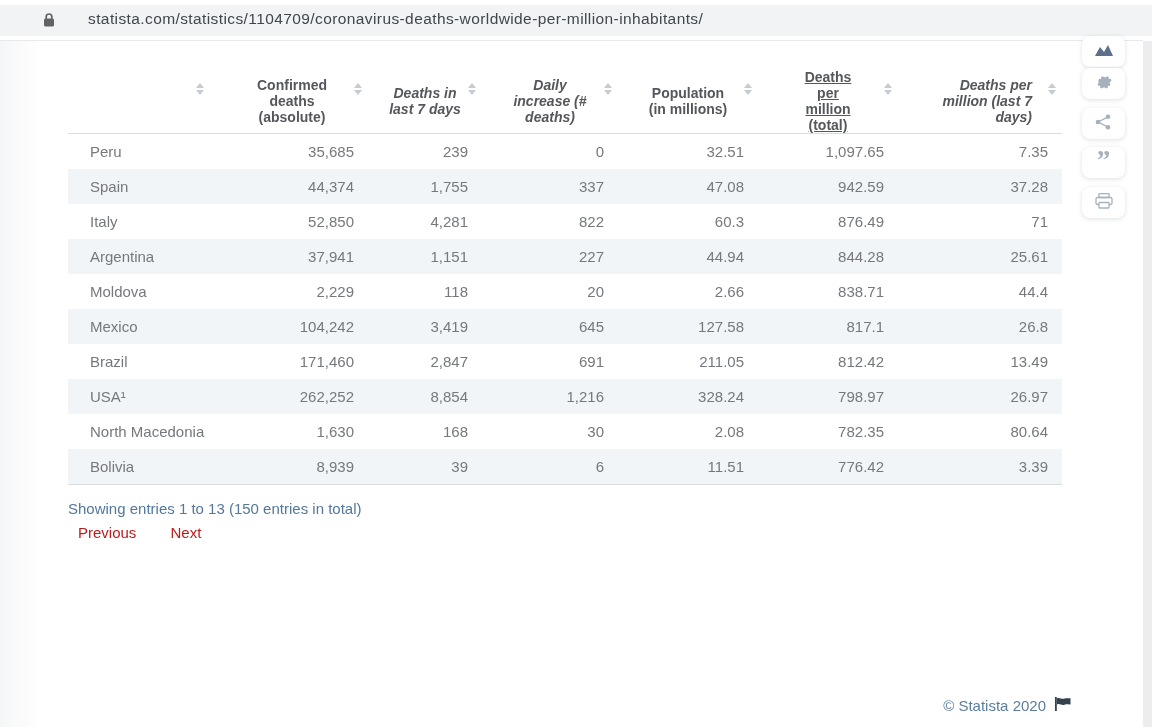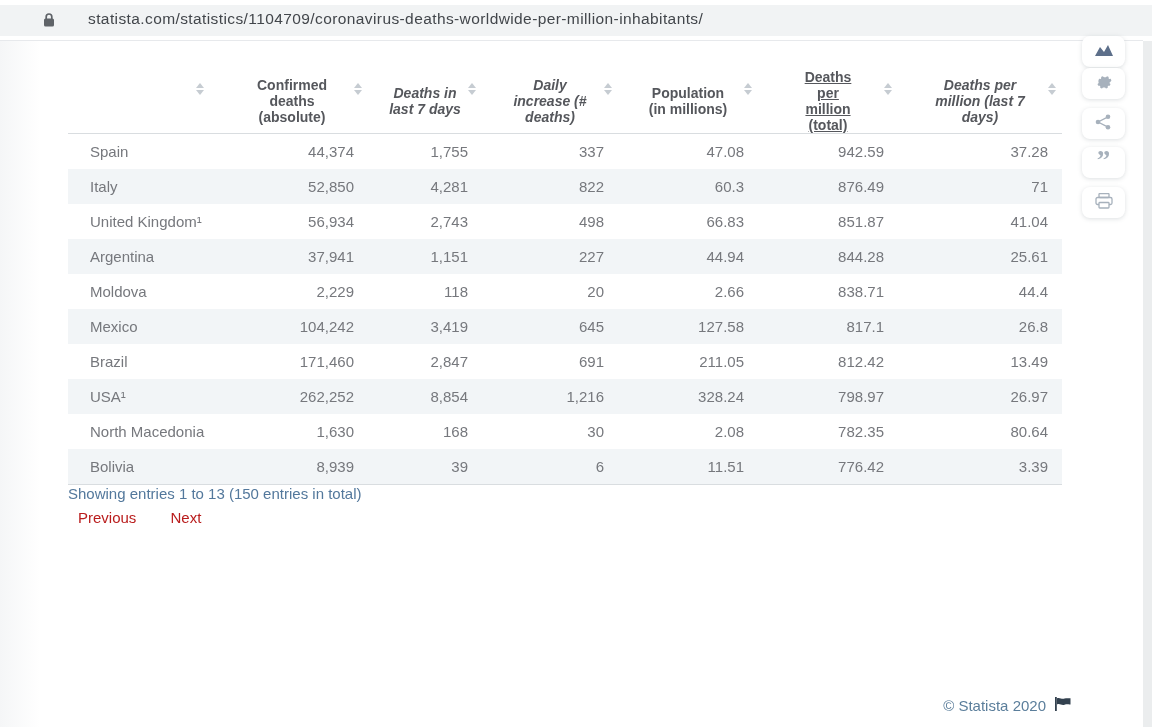--- a/index.html
+++ b/index.html
@@ -31,40 +31,40 @@
   thead th:nth-child(4){ width:136px; }
   thead th:nth-child(5){ width:140px; }
   thead th:nth-child(6){ width:140px; }
   thead th:nth-child(7){ width:164px; }
   .hlabel { display:inline-block;margin-top:24px; }
   thead th:nth-child(2) .hlabel { max-width:96px; }
   thead th:nth-child(3) .hlabel { max-width:74px; }
   thead th:nth-child(4) .hlabel { max-width:82px; }
   thead th:nth-child(5) .hlabel { max-width:86px; }
   thead th:nth-child(6) .hlabel { max-width:60px;text-decoration:underline; }
-  thead th:nth-child(7) .hlabel { max-width:104px; }
+  thead th:nth-child(7) .hlabel { max-width:104px;text-align:right; }
   thead th:nth-child(3) .hlabel,
   thead th:nth-child(4) .hlabel,
   thead th:nth-child(7) .hlabel { font-style:italic; }
 
   .sort { position:absolute; right:6px; top:50%; transform:translateY(-50%);
           display:flex; flex-direction:column; align-items:center; }
   thead th:nth-child(1) .sort { right:12px; }
   .sort i { display:block; width:0; height:0;
             border-left:4px solid transparent; border-right:4px solid transparent; }
   .sort .su { border-bottom:5px solid #c6ccd2; margin-bottom:2px; }
   .sort .sd { border-top:5px solid #c6ccd2; }
 
   tbody td { font-size:15px; color:#76787d; padding:8px 0; line-height:19px; }
   tbody tr:nth-child(even) { background:#f2f5f7; }
   tbody tr:last-child td { border-bottom:1px solid #d9dde0; }
   td.country { text-align:left; padding-left:22px; padding-right:6px; }
   td.num { text-align:right; padding-right:14px; }
 
-  .summary { font-size:15px; color:#53789c; }
+  .summary { margin-top:15px; font-size:15px; color:#53789c; }
   .pager { margin-top:7px; padding-left:10px; font-size:15px; }
   .pager a { color:#b91c1c; text-decoration:none; cursor:pointer; }
   .pager a.next { margin-left:30px; }
 
   .copyright { position:absolute; top:697px; right:80px; font-size:15px; color:#5b7e9b;
                display:flex; align-items:center; white-space:nowrap; }
   .copyright .flag { margin-left:8px; display:inline-block; }
 
   
   .rail-btn { position:absolute; right:27px; width:43px; height:31px; background:#ffffff;
@@ -124,47 +124,47 @@
               <i class="sd"></i>
             </span></th>
           <th><span class="hlabel">Deaths per million (last 7 days)</span><span class="sort">
               <i class="su"></i>
               <i class="sd"></i>
             </span></th>
         </tr>
       </thead>
     <tbody id="table-body">
         <tr>
+          <td class="country">Peru</td>
+          <td class="num">35,685</td>
+          <td class="num">239</td>
+          <td class="num">0</td>
+          <td class="num">32.51</td>
+          <td class="num">1,097.65</td>
+          <td class="num">7.35</td>
+        </tr>
+        <tr>
           <td class="country">Spain</td>
           <td class="num">44,374</td>
           <td class="num">1,755</td>
           <td class="num">337</td>
           <td class="num">47.08</td>
           <td class="num">942.59</td>
           <td class="num">37.28</td>
         </tr>
         <tr>
           <td class="country">Italy</td>
           <td class="num">52,850</td>
           <td class="num">4,281</td>
           <td class="num">822</td>
           <td class="num">60.3</td>
           <td class="num">876.49</td>
           <td class="num">71</td>
         </tr>
         <tr>
-          <td class="country">United Kingdom¹</td>
-          <td class="num">56,934</td>
-          <td class="num">2,743</td>
-          <td class="num">498</td>
-          <td class="num">66.83</td>
-          <td class="num">851.87</td>
-          <td class="num">41.04</td>
-        </tr>
-        <tr>
           <td class="country">Argentina</td>
           <td class="num">37,941</td>
           <td class="num">1,151</td>
           <td class="num">227</td>
           <td class="num">44.94</td>
           <td class="num">844.28</td>
           <td class="num">25.61</td>
         </tr>
         <tr>
           <td class="country">Moldova</td>

